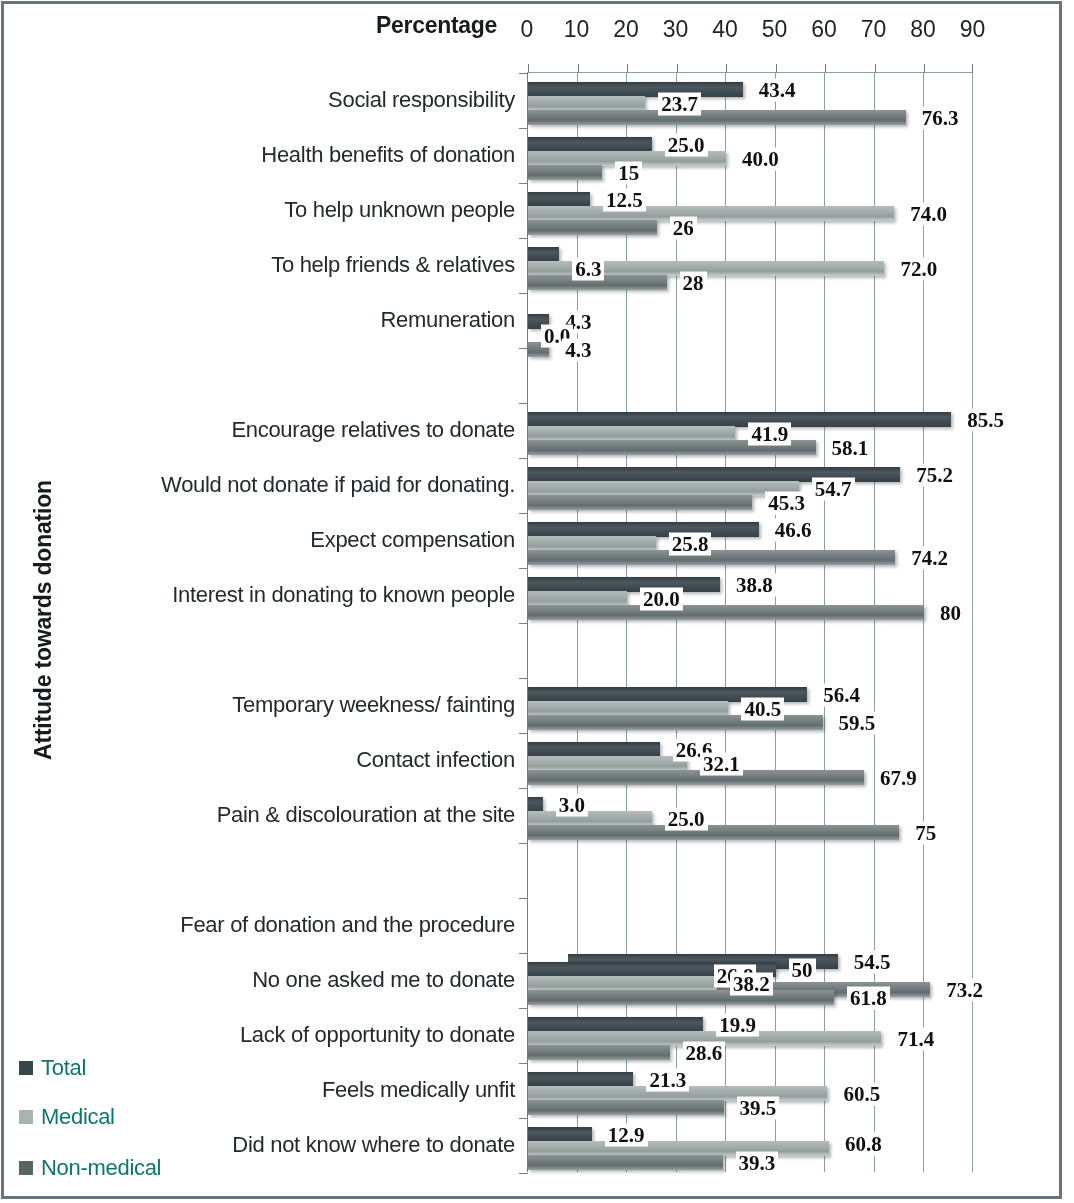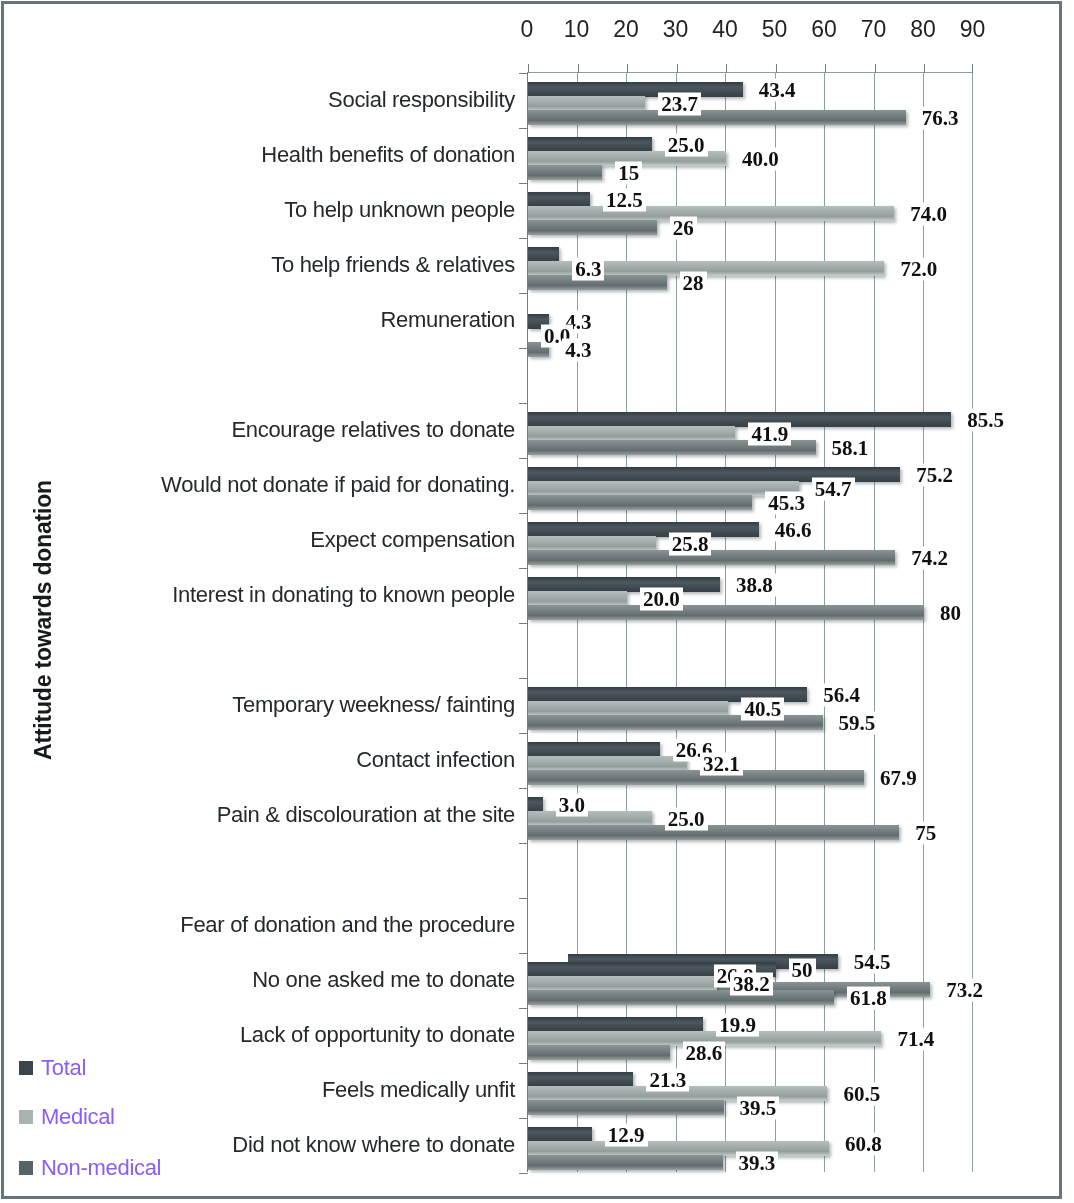--- a/index.html
+++ b/index.html
@@ -22,27 +22,28 @@
   .bar.s0{background:linear-gradient(to bottom,#333e44,#4d585e 35%,#3d484e 75%,#364147);}
   .bar.s1{background:linear-gradient(to bottom,#b5bebd,#939e9d 70%,#c9d1d0);}
   .bar.s2{background:linear-gradient(to bottom,#8b9495,#636d6f 70%,#97a09f);}
   .val-label{position:absolute;transform:translateY(-50%);z-index:5;white-space:nowrap;
           font-family:"Liberation Serif","DejaVu Serif",serif;font-weight:bold;font-size:21px;
           color:#101010;background:#ffffff;padding:0 3px;line-height:23px;}
   .cat-label{position:absolute;right:559px;height:55px;line-height:55px;text-align:right;
           font-size:22px;color:#232a2d;white-space:nowrap;letter-spacing:-0.3px;z-index:1;}
   .legend-item{position:absolute;left:19px;display:flex;align-items:center;gap:8px;z-index:2;}
   .legend-swatch{width:14px;height:14px;flex:0 0 auto;}
-  .legend-label{font-size:22px;color:#8b5cf6;letter-spacing:-0.3px;}
+  .legend-label{font-size:22px;color:#0f766e;letter-spacing:-0.3px;}
 </style>
 </head>
 <body>
 
 <div class="figure">
   <div class="border-frame"></div>
+  <div class="x-axis-title">Percentage</div>
   <div class="y-axis-title">Attitude towards donation</div>
   <div id="xticks">
       <div class="x-tick-label" style="left: 505px;">0</div>
       <div class="x-tick-label" style="left: 554.5px;">10</div>
       <div class="x-tick-label" style="left: 604px;">20</div>
       <div class="x-tick-label" style="left: 653.5px;">30</div>
       <div class="x-tick-label" style="left: 703px;">40</div>
       <div class="x-tick-label" style="left: 752.5px;">50</div>
       <div class="x-tick-label" style="left: 802px;">60</div>
       <div class="x-tick-label" style="left: 851.5px;">70</div>

